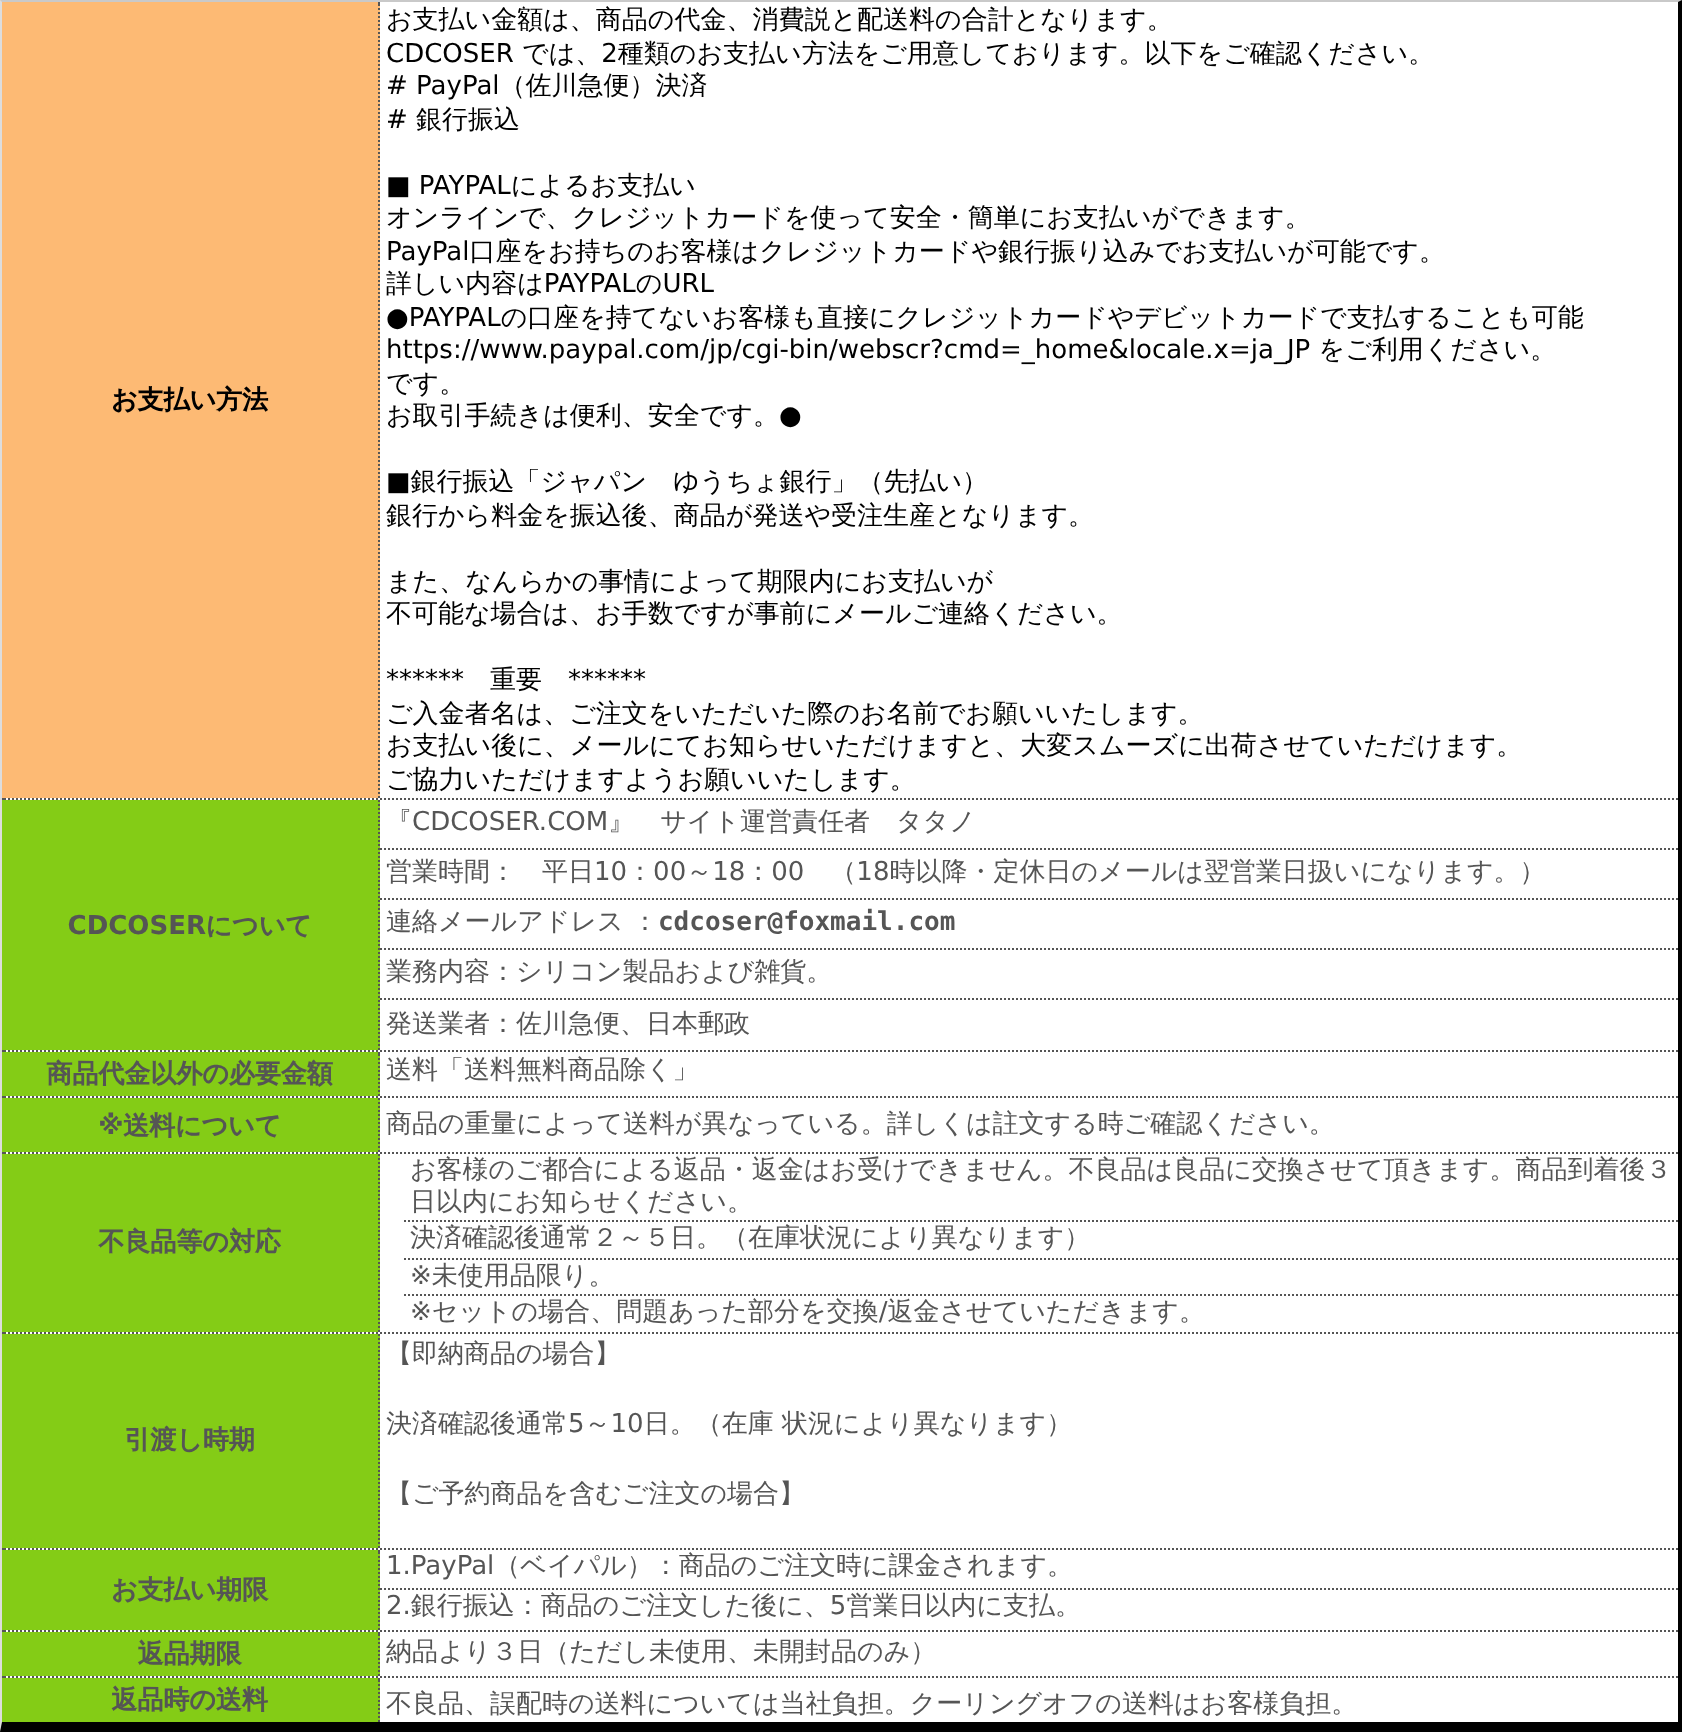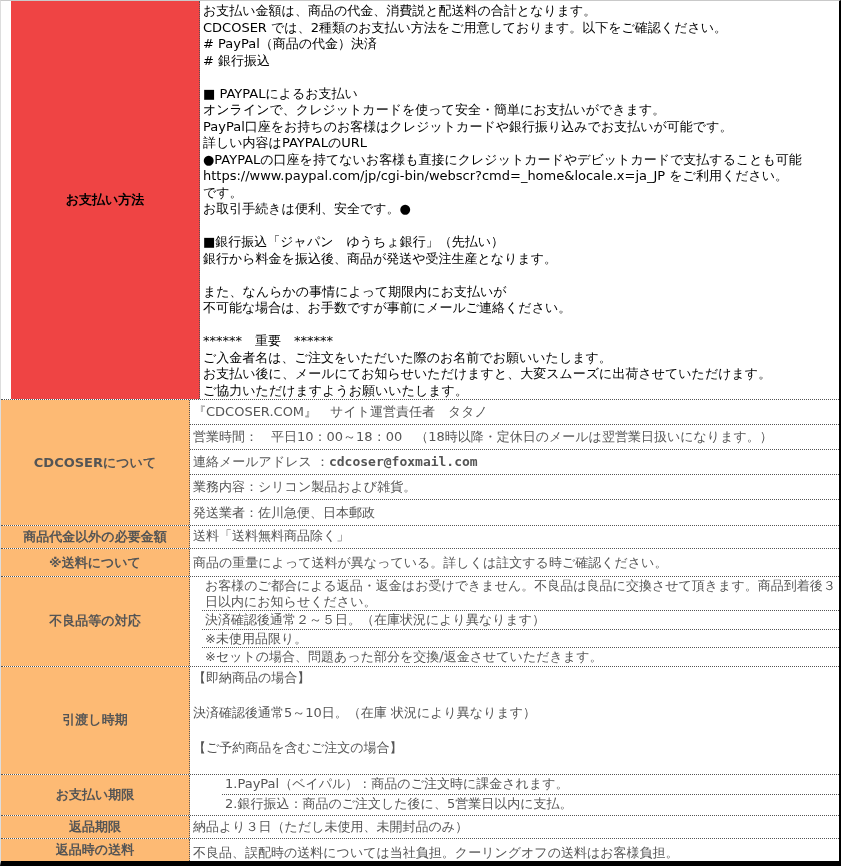--- a/index.html
+++ b/index.html
@@ -22,30 +22,30 @@
     display:flex;
     border-bottom:1px dotted #555555;
     align-items:stretch;
   }
   .row:last-child{border-bottom:none;}
   .hcell{
     flex:0 0 189px;
     width:189px;
     box-sizing:border-box;
     border-right:1px dotted #555555;
-    background:#fdba74;
+    background:#84cc16;
     color:#555555;
     font-weight:bold;
     display:flex;
     align-items:center;
     justify-content:center;
     text-align:center;
     padding:2px 6px;
   }
-  .hcell.first{background:#ef4444;color:#000000;margin-left:10px;}
+  .hcell.first{background:#fdba74;color:#000000;}
   .ccell{
     flex:1 1 auto;
     min-width:0;
     display:flex;
     flex-direction:column;
     justify-content:flex-end;
   }
   .ccell.first{color:#000000;padding:3px 2px 0 3px;}
   .line{
     min-height:16.5px;
@@ -61,34 +61,34 @@
   .subrow:last-child{border-bottom:none;}
   .subrow b{font-family:"DejaVu Sans Mono", monospace;}
   
   .row-0{height:398px;}
   .row-1 .subrow{height:25px;box-sizing:border-box;display:flex;align-items:center;padding:0 3px;}
   .row-2 .subrow{height:21px;box-sizing:border-box;padding:1px 3px;}
   .row-3 .subrow{height:27px;box-sizing:border-box;display:flex;align-items:center;padding:0 3px;}
   .row-4 .subrow{padding:1px 3px;margin-left:12px;}
   .row-5 .ccell{padding:2px 2px 0 3px;}
   .row-5 .line{min-height:17.6px;line-height:17.6px;}
-  .row-6 .subrow{height:20px;box-sizing:border-box;padding:1px 3px;margin-left:32px;}
+  .row-6 .subrow{height:20px;box-sizing:border-box;padding:1px 3px;}
   .row-7 .subrow{height:21px;box-sizing:border-box;padding:2px 3px;}
   .row-8 .subrow{height:17px;box-sizing:border-box;padding:1px 3px;}
 </style>
 </head>
 <body>
 
 <div class="tbl">
     <div class="row row-0">
       <div class="hcell first">お支払い方法</div>
       <div class="ccell first">
         <div class="line">お支払い金額は、商品の代金、消費説と配送料の合計となります。</div>
         <div class="line">CDCOSER では、2種類のお支払い方法をご用意しております。以下をご確認ください。</div>
-        <div class="line"># PayPal（商品の代金）決済</div>
+        <div class="line"># PayPal（佐川急便）決済</div>
         <div class="line"># 銀行振込</div>
         <div class="line"></div>
         <div class="line">■ PAYPALによるお支払い</div>
         <div class="line">オンラインで、クレジットカードを使って安全・簡単にお支払いができます。</div>
         <div class="line">PayPal口座をお持ちのお客様はクレジットカードや銀行振り込みでお支払いが可能です。</div>
         <div class="line">詳しい内容はPAYPALのURL</div>
         <div class="line">●PAYPALの口座を持てないお客様も直接にクレジットカードやデビットカードで支払することも可能</div>
         <div class="line">https://www.paypal.com/jp/cgi-bin/webscr?cmd=_home&amp;locale.x=ja_JP をご利用ください。</div>
         <div class="line">です。</div>
         <div class="line">お取引手続きは便利、安全です。●</div>

